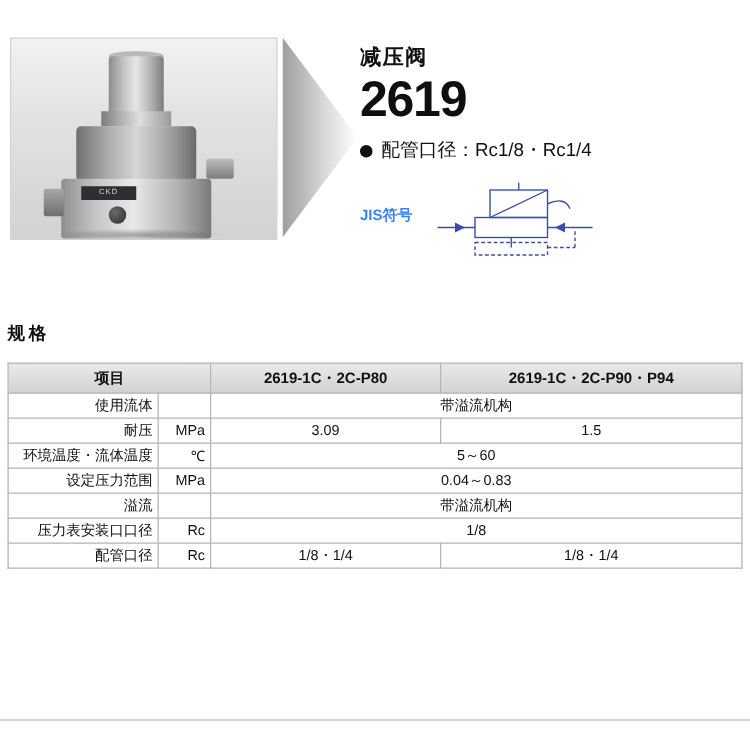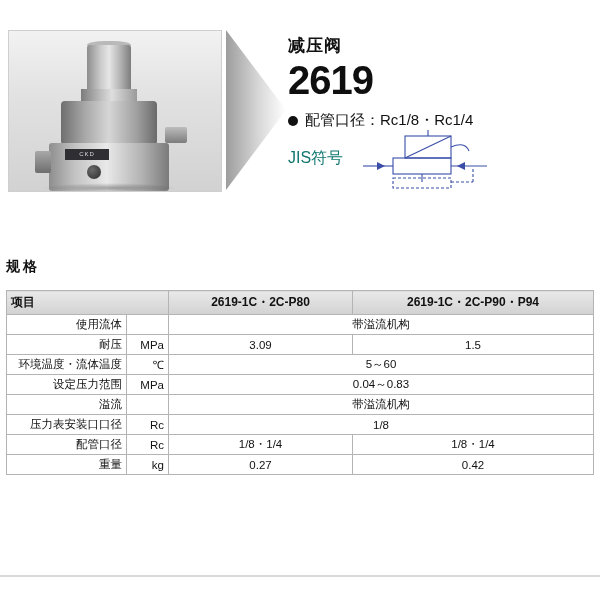--- a/index.html
+++ b/index.html
@@ -171,39 +171,41 @@
     font-size: 25px;
     font-weight: bold;
     color: #0f0f0f;
   }
   .bullet-row {
     display: flex;
     align-items: center;
     gap: 7px;
     font-size: 15px;
     color: #111;
+    margin-bottom: 16px;
   }
   .dot {
     display: inline-block;
     width: 10px;
     height: 10px;
     background: #111;
     border-radius: 50%;
     flex: none;
   }
   .jis-row {
     display: flex;
     align-items: flex-start;
     gap: 10px;
   }
   .jis-label {
-    font-size: 16px;
-    color: #0f766e;
+    font-size: 12px;
+    color: #3b82f6;
     padding-top: 18px;
     white-space: nowrap;
+    font-weight: bold;
   }
 
   
   .spec-title {
     position: absolute;
     left: 6px;
     top: 258px;
     font-size: 14px;
     font-weight: bold;
     letter-spacing: 3px;
@@ -220,20 +222,21 @@
   }
   table.spec th, table.spec td {
     border: 1px solid #b4b4b4;
     padding: 2px 4px;
     height: 19px;
     box-sizing: border-box;
   }
   table.spec thead th {
     background: linear-gradient(180deg, #e9e9e9, #d2d2d2);
     font-weight: bold;
+    text-align: center;
     font-size: 12px;
     height: 24px;
   }
   th.item-head {
     text-align: left;
     padding-left: 6px;
   }
   td.rowlabel {
     text-align: right;
     padding-left: 6px;
@@ -364,23 +367,17 @@
         <td class="rowlabel">压力表安装口口径</td>
         <td class="unit">Rc</td>
         <td class="val" colspan="2">1/8</td>
       </tr>
       <tr>
         <td class="rowlabel">配管口径</td>
         <td class="unit">Rc</td>
         <td class="val">1/8・1/4</td>
         <td class="val">1/8・1/4</td>
       </tr>
-      <tr>
-        <td class="rowlabel">重量</td>
-        <td class="unit">kg</td>
-        <td class="val">0.27</td>
-        <td class="val">0.42</td>
-      </tr>
     </tbody>
   </table>
 
   <div class="bottom-rule"></div>
 </div>
 
 </body></html>

